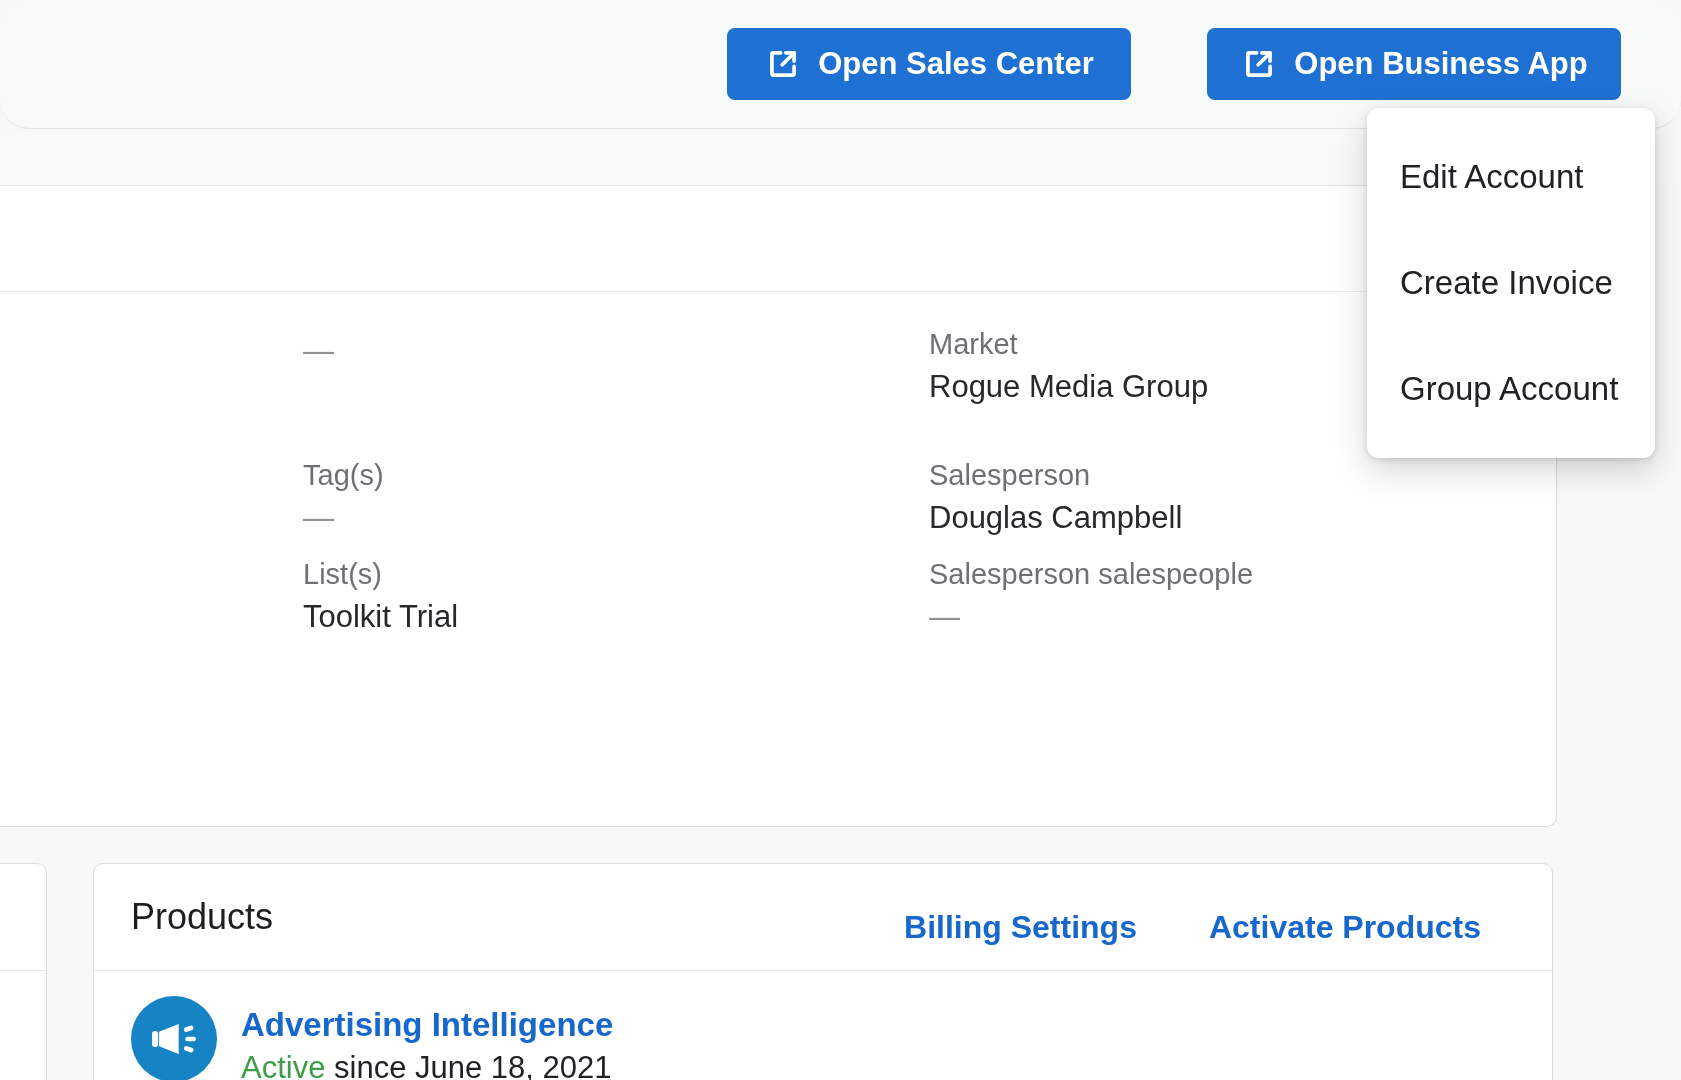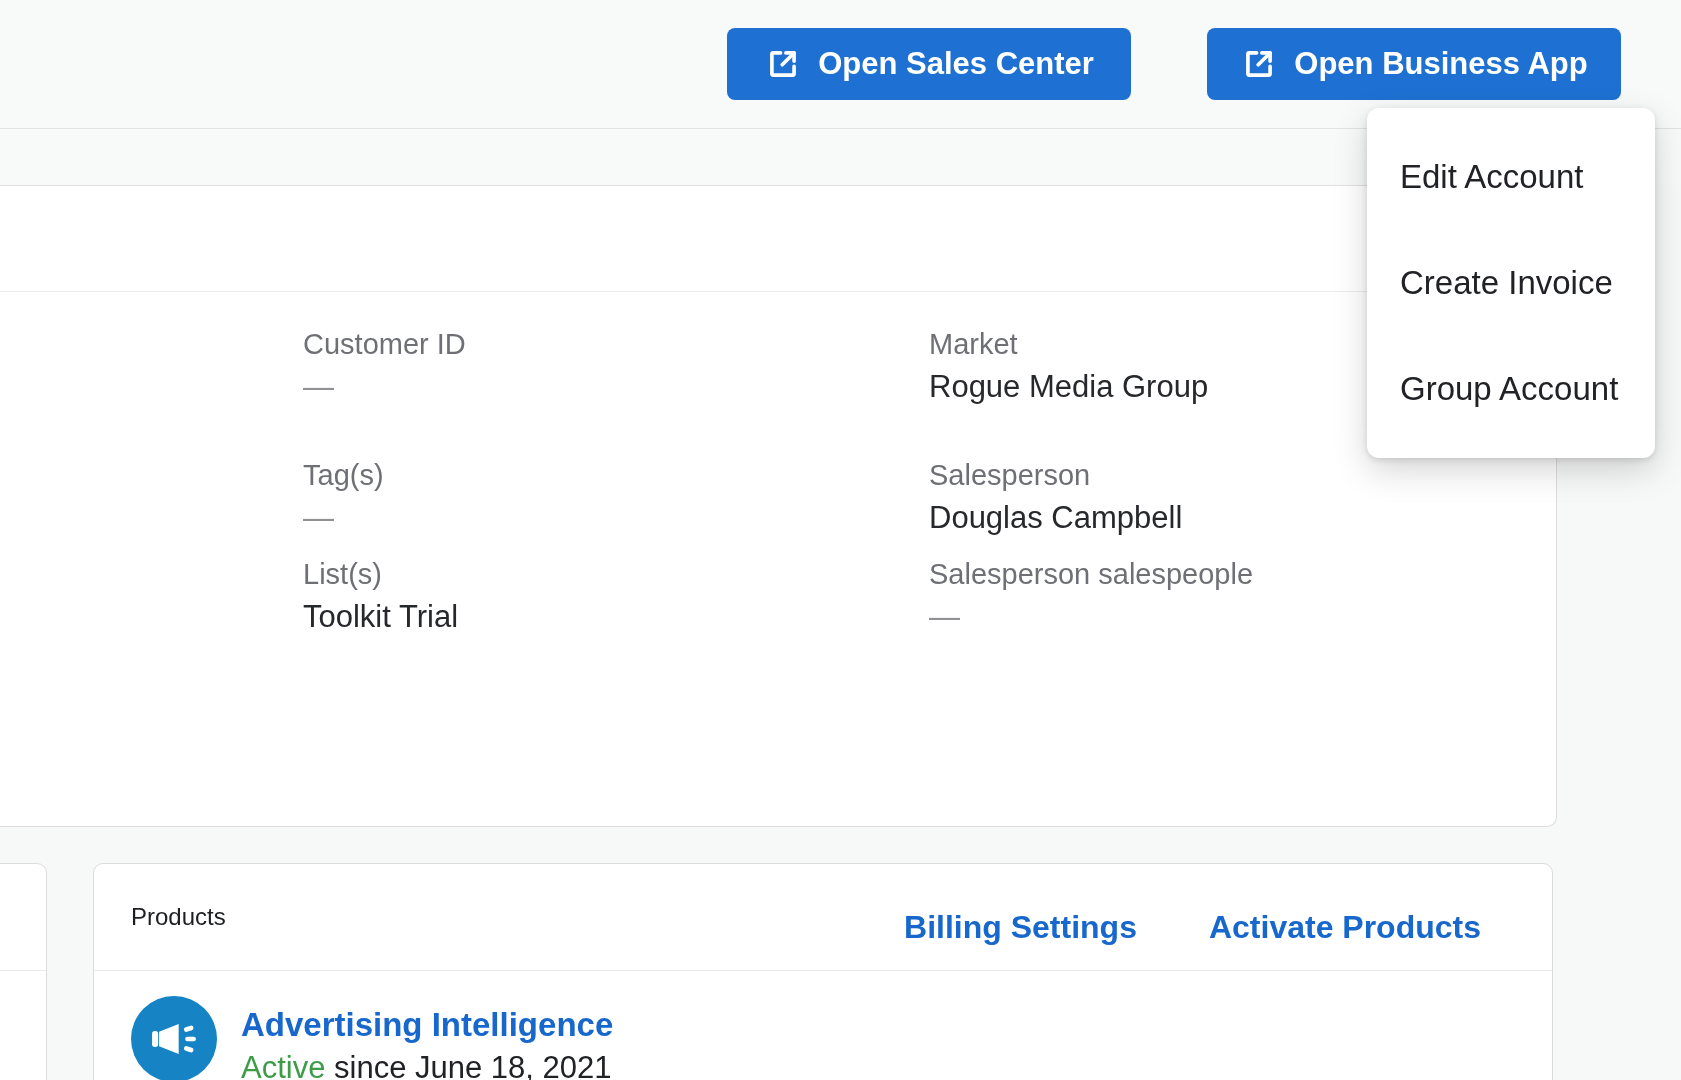--- a/index.html
+++ b/index.html
@@ -8,21 +8,21 @@
     font-family: "Liberation Sans", "DejaVu Sans", sans-serif;
     background: #f7f8f8;
     position: relative;
     color: #26282b;
   }
   .canvas { position: absolute; inset: 0; width: 1681px; height: 1080px; }
 
   
   .top-bar {
     position: absolute; left: 0; top: 0; width: 1681px; height: 129px;
-    background: #f8f9f9; border-bottom: 1px solid #e2e2e4;
+    background: #f8f9f9; border-bottom: 1px solid #e2e2e4; border-radius: 29px;
   }
   .btn-primary {
     position: absolute; top: 28px; height: 72px;
     background: #1e71d2; color: #ffffff; border: none; border-radius: 8px;
     font-family: inherit; font-size: 31px; font-weight: bold;
     display: flex; align-items: center; justify-content: center; gap: 16px;
     cursor: pointer;
   }
   .btn-sales  { left: 727px;  width: 404px; }
   .btn-bizapp { left: 1207px; width: 414px; }
@@ -86,21 +86,21 @@
 
   .products-card {
     position: absolute; left: 93px; top: 863px; width: 1460px; height: 300px;
     background: #ffffff; border: 1px solid #dcdcde;
     border-radius: 10px 10px 0 0;
   }
   .products-header {
     height: 107px; display: flex; align-items: center;
     padding: 0 71px 0 37px; border-bottom: 1px solid #e8e8ea;
   }
-  .products-title { font-size: 24px; color: #1c1e21; }
+  .products-title { font-size: 36px; color: #1c1e21; }
   .header-links { margin-left: auto; display: flex; gap: 72px; margin-top: 20px; }
   .text-link {
     font-size: 32px; font-weight: bold; color: #1767cd;
     background: none; border: none; font-family: inherit; cursor: pointer;
     white-space: nowrap;
   }
 
   .product-row { position: absolute; left: 0; top: 108px; width: 100%; height: 192px; }
   .product-avatar {
     position: absolute; left: 37px; top: 24px; width: 86px; height: 86px;
@@ -146,21 +146,20 @@
       <span class="dot"></span>
     </button>
   </div>
 
   <div class="sub-strip"></div>
 
   <div class="main-panel">
     <div class="panel-divider"></div>
 
     <div class="field-cell col-1 row-1">
-      <div class="field-label">Customer ID</div>
       <div class="field-value is-empty">—</div>
     </div>
     <div class="field-cell col-1 row-2">
       <div class="field-label">Tag(s)</div>
       <div class="field-value is-empty">—</div>
     </div>
     <div class="field-cell col-1 row-3">
       <div class="field-label">List(s)</div>
       <div class="field-value">Toolkit Trial</div>
     </div>

